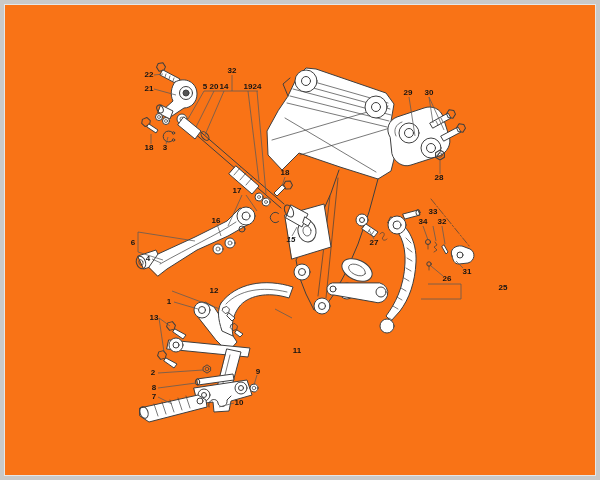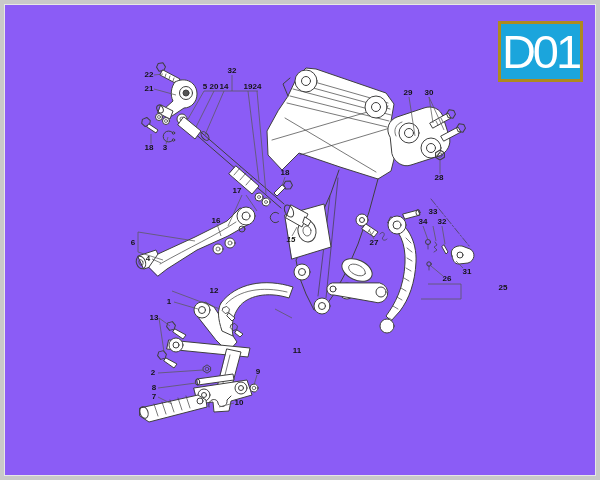--- a/index.html
+++ b/index.html
@@ -1,17 +1,17 @@
 <!DOCTYPE html>
 <html><head>
 <meta charset="utf-8">
 <style>
   html,body{margin:0;padding:0;background:#ffffff;}
   .page{
-    position:relative;width:600px;height:480px;background:#8b5cf6;
+    position:relative;width:600px;height:480px;background:#f97316;
     overflow:hidden;font-family:"Liberation Sans",sans-serif;
   }
   .frame{
     position:absolute;left:0;top:0;right:0;bottom:0;
     border:4px solid #c9c9c9;box-shadow:inset 0 0 0 1px #e6e6e6;
     pointer-events:none;z-index:40;
   }
   svg.art{position:absolute;left:0;top:0;z-index:10;}
   .draw{stroke:#3f3f3f;stroke-width:1;fill:none;stroke-linejoin:round;stroke-linecap:round;}
   .draw .solid{fill:#ffffff;}
@@ -292,18 +292,15 @@
       <div class="callout" style="left: 439px; top: 178px;">28</div>
       <div class="callout" style="left: 374px; top: 243px;">27</div>
       <div class="callout" style="left: 423px; top: 222px;">34</div>
       <div class="callout" style="left: 433px; top: 212px;">33</div>
       <div class="callout" style="left: 442px; top: 222px;">32</div>
       <div class="callout" style="left: 467px; top: 272px;">31</div>
       <div class="callout" style="left: 447px; top: 279px;">26</div>
       <div class="callout" style="left: 467px; top: 288px; margin-left: 36px;">25</div>
     </div>
 
-  <div class="badge" style="background: rgb(27, 165, 220); border-color: rgb(174, 138, 30);">
-    <span style="color: rgb(255, 255, 255);">D01</span>
-  </div>
 
   <div class="frame"></div>
 </div>
 
 </body></html>

